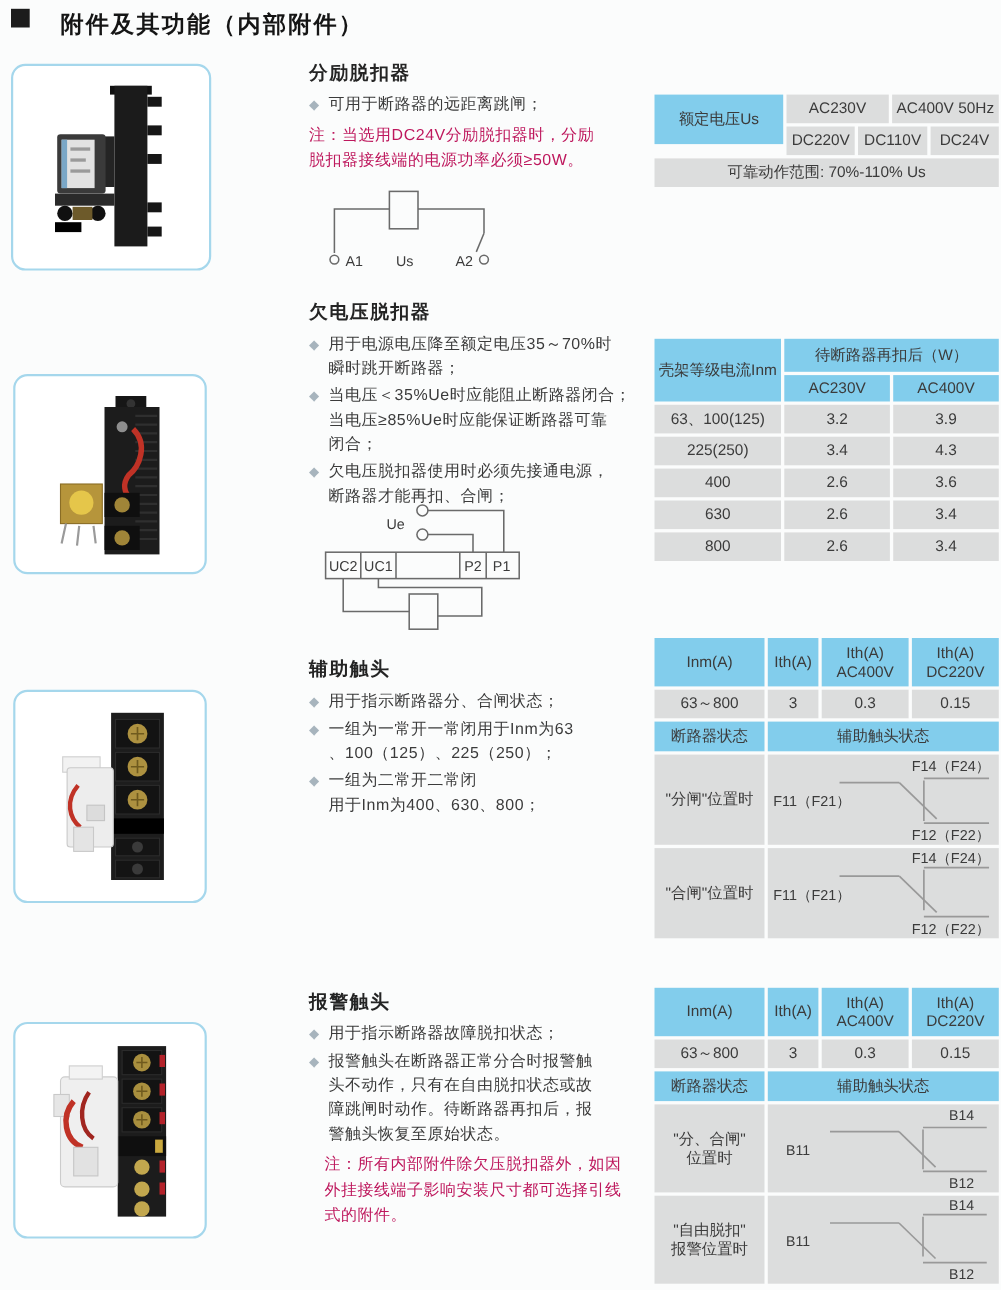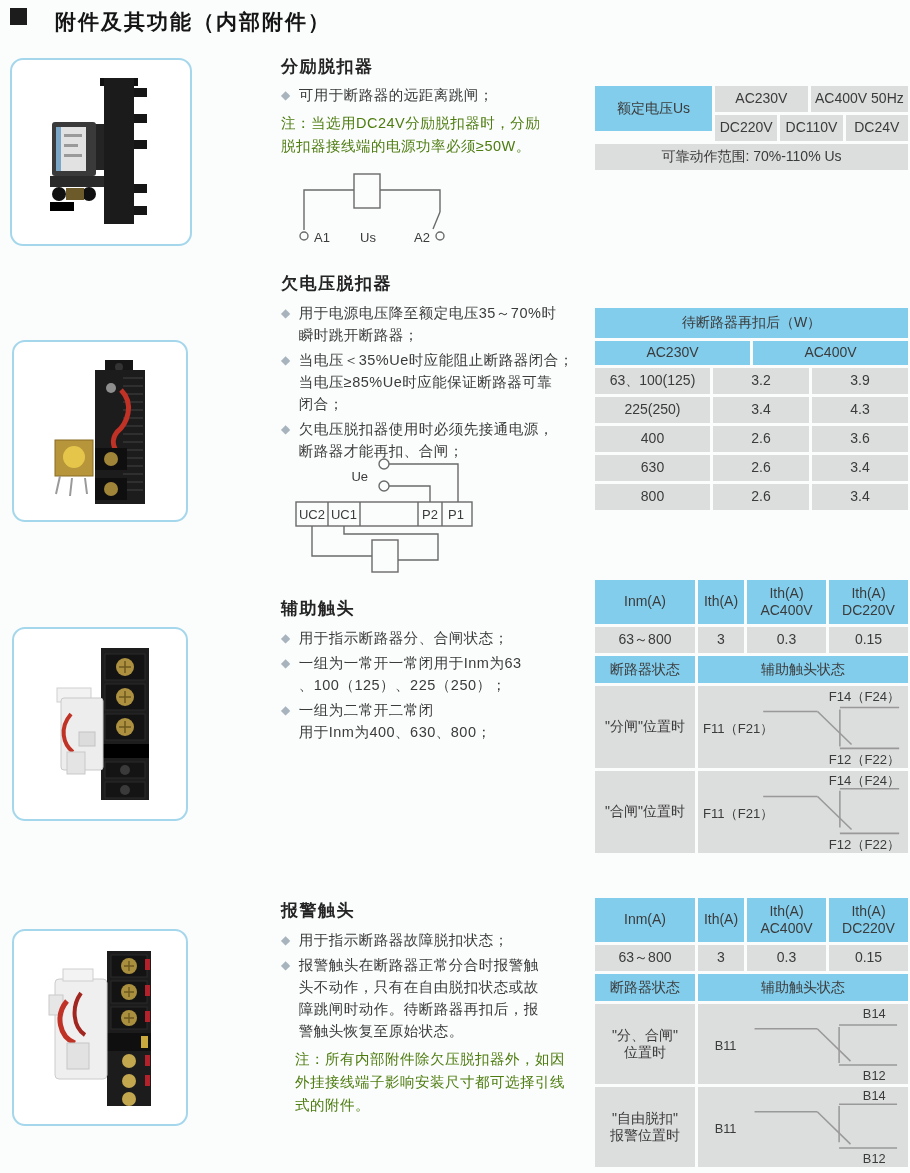--- a/index.html
+++ b/index.html
@@ -9,21 +9,21 @@
   .sq{width:17px;height:17px;background:#1c1c1c;}
   .pagehead h1{font-size:21px;margin:0;font-weight:700;letter-spacing:2px;color:#151515;}
 
   .photo{position:absolute;border:2px solid #a5d7ec;border-radius:13px;background:#ffffff;display:flex;align-items:center;justify-content:center;}
 
   .sec-title{position:absolute;font-size:17px;font-weight:700;letter-spacing:1.5px;color:#242424;}
   .bullets{position:absolute;display:flex;flex-direction:column;gap:3px;}
   .bullet{display:flex;font-size:14.5px;line-height:22px;letter-spacing:0.5px;}
   .diamond{color:#a7b4bd;margin-right:8px;font-size:12px;line-height:22px;flex:none;}
   .btext{white-space:pre-line;flex:1;}
-  .note{position:absolute;font-size:14.5px;line-height:23px;letter-spacing:0.5px;white-space:pre-line;color:#4d7c0f;}
+  .note{position:absolute;font-size:14.5px;line-height:23px;letter-spacing:0.5px;white-space:pre-line;color:#be185d;}
 
   .tbl{position:absolute;display:flex;flex-direction:column;gap:3px;font-size:14px;}
   .trow{display:flex;gap:3px;}
   .tcol{display:flex;flex-direction:column;gap:3px;flex:1;}
   .cell{display:flex;align-items:center;justify-content:center;text-align:center;white-space:pre-line;line-height:1.25;padding:0 2px;box-sizing:border-box;}
   .blue{background:#82cdec;}
   .gray{background:#dcdddd;}
 
   svg text{font-family:"Liberation Sans","DejaVu Sans",sans-serif;}
   .circ-line{stroke:#6a6a6a;stroke-width:1.4;fill:none;}
@@ -162,20 +162,21 @@
     <text x="56" y="63" text-anchor="middle" class="circ-lbl">UC1</text>
     <text x="142" y="63" text-anchor="middle" class="circ-lbl">P2</text>
     <text x="168" y="63" text-anchor="middle" class="circ-lbl">P1</text>
     <rect x="84" y="84" width="26" height="32" class="circ-line"></rect>
     <path class="circ-line" d="M24,70 V100 H84"></path>
     <path class="circ-line" d="M56,70 V78 H150 V104 H110"></path>
   </svg>
 
   <div class="tbl" style="left:595px;top:308px;width:313px;">
     <div class="trow" style="height:57px;">
+      <div class="cell blue" style="width:115px;height:57px;">壳架等级电流Inm</div>
       <div class="tcol">
         <div class="trow" style="height:30px;">
           <div class="cell blue" style="flex:1;">待断路器再扣后（W）</div>
         </div>
         <div class="trow" style="height:24px;">
           <div class="cell blue" style="flex:1;">AC230V</div>
           <div class="cell blue" style="flex:1;">AC400V</div>
         </div>
       </div>
     </div>

